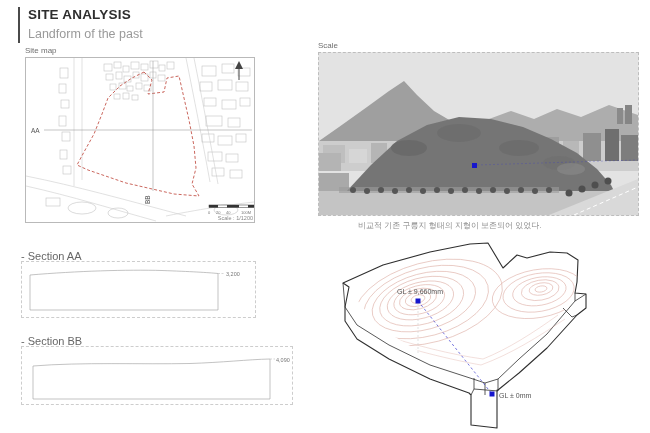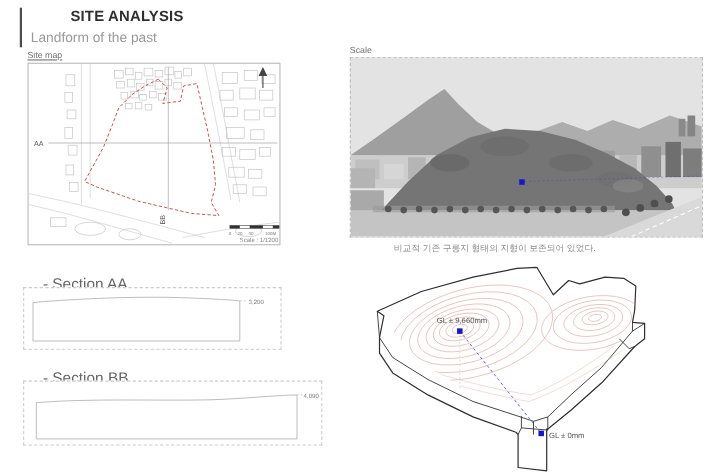--- a/index.html
+++ b/index.html
@@ -1,24 +1,24 @@
 <!DOCTYPE html>
 <html><head>
 <meta charset="utf-8">
 <style>
   html,body{margin:0;padding:0;background:#ffffff;}
   body{font-family:"Liberation Sans", sans-serif;}
   .page{position:relative;width:650px;height:433px;background:#fff;overflow:hidden;}
 
   .header{position:absolute;left:18px;top:7px;border-left:2px solid #4a4a4a;padding-left:8px;}
-  .header .title{font-size:13.5px;font-weight:bold;color:#2e2e2e;letter-spacing:.2px;line-height:1.25;margin-left:36px;}
+  .header .title{font-size:13.5px;font-weight:bold;color:#2e2e2e;letter-spacing:.2px;line-height:1.25;}
   .header .subtitle{font-size:12.5px;color:#9a9a9a;line-height:1.25;margin-top:3px;}
 
   .small-label{position:absolute;font-size:8px;color:#6f6f6f;}
-  .sec-label{position:absolute;font-size:14px;color:#666;margin-left:18px;}
+  .sec-label{position:absolute;font-size:11px;color:#666;}
 
   .map-frame{position:absolute;left:25px;top:57px;width:230px;height:166px;border:1px solid #b9b9b9;box-sizing:border-box;background:#fff;}
   .photo-frame{position:absolute;left:318px;top:52px;width:321px;height:164px;border:1px dashed #bdbdbd;box-sizing:border-box;background:#e9e9e9;}
   .caption{position:absolute;left:318px;top:220px;font-size:8px;color:#8c8c8c;margin-left:40px;}
 
   .dash-box{position:absolute;border:1px dashed #cdcdcd;box-sizing:border-box;background:#fff;}
   .box-aa{left:21px;top:261px;width:235px;height:57px;}
   .box-bb{left:21px;top:346px;width:272px;height:59px;}
 
   .terrain{position:absolute;left:333px;top:237px;width:307px;height:196px;}
@@ -29,21 +29,21 @@
 </head>
 <body>
 
 <div class="page">
 
   <div class="header">
     <div class="title">SITE ANALYSIS</div>
     <div class="subtitle">Landform of the past</div>
   </div>
 
-  <div class="small-label" style="left:25px;top:46px;text-decoration:underline;">Site map</div>
+  <div class="small-label" style="left:25px;top:46px;">Site map</div>
 
   <div class="map-frame">
     <svg width="228" height="164" viewBox="0 0 228 164">
 
       <g stroke="#d4d4d4" stroke-width="0.7" fill="none">
         <path d="M0,118 C50,128 100,142 160,158"></path>
         <path d="M0,128 C45,138 90,152 130,163"></path>
         <path d="M48,0 L48,128"></path>
         <path d="M56,0 L56,122"></path>
         <path d="M160,0 C168,40 176,80 184,124"></path>
@@ -215,21 +215,21 @@
 
   <div class="sec-label" style="left:21px;top:250px;">- Section AA</div>
   <div class="dash-box box-aa">
     <svg width="233" height="55" viewBox="0 0 233 55">
       <path d="M8,13 C55,9 105,7.5 140,8.5 C168,9.5 186,10.5 196,11.5 L196,48 L8,48 Z" fill="#ffffff" stroke="#a9a9a9" stroke-width="0.7"></path>
       <line x1="196" y1="11.5" x2="203" y2="11.5" stroke="#bbbbbb" stroke-width="0.6" stroke-dasharray="2,1.5"></line>
       <text x="204" y="14" font-size="5.5" fill="#777">3,200</text>
     </svg>
   </div>
 
-  <div class="sec-label" style="left:21px;top:335px;">- Section BB</div>
+  <div class="sec-label" style="left:21px;top:335px;text-decoration:underline;">- Section BB</div>
   <div class="dash-box box-bb">
     <svg width="270" height="57" viewBox="0 0 270 57">
       <path d="M11,19 C60,15 120,17.5 168,16.5 C200,15.5 226,12.5 248,12 L248,52 L11,52 Z" fill="#ffffff" stroke="#a9a9a9" stroke-width="0.7"></path>
       <line x1="248" y1="12" x2="253" y2="12" stroke="#bbbbbb" stroke-width="0.6" stroke-dasharray="2,1.5"></line>
       <text x="254" y="14.5" font-size="5.5" fill="#777">4,090</text>
     </svg>
   </div>
 
   <div class="terrain">
     <svg width="307" height="196" viewBox="0 0 307 196">

